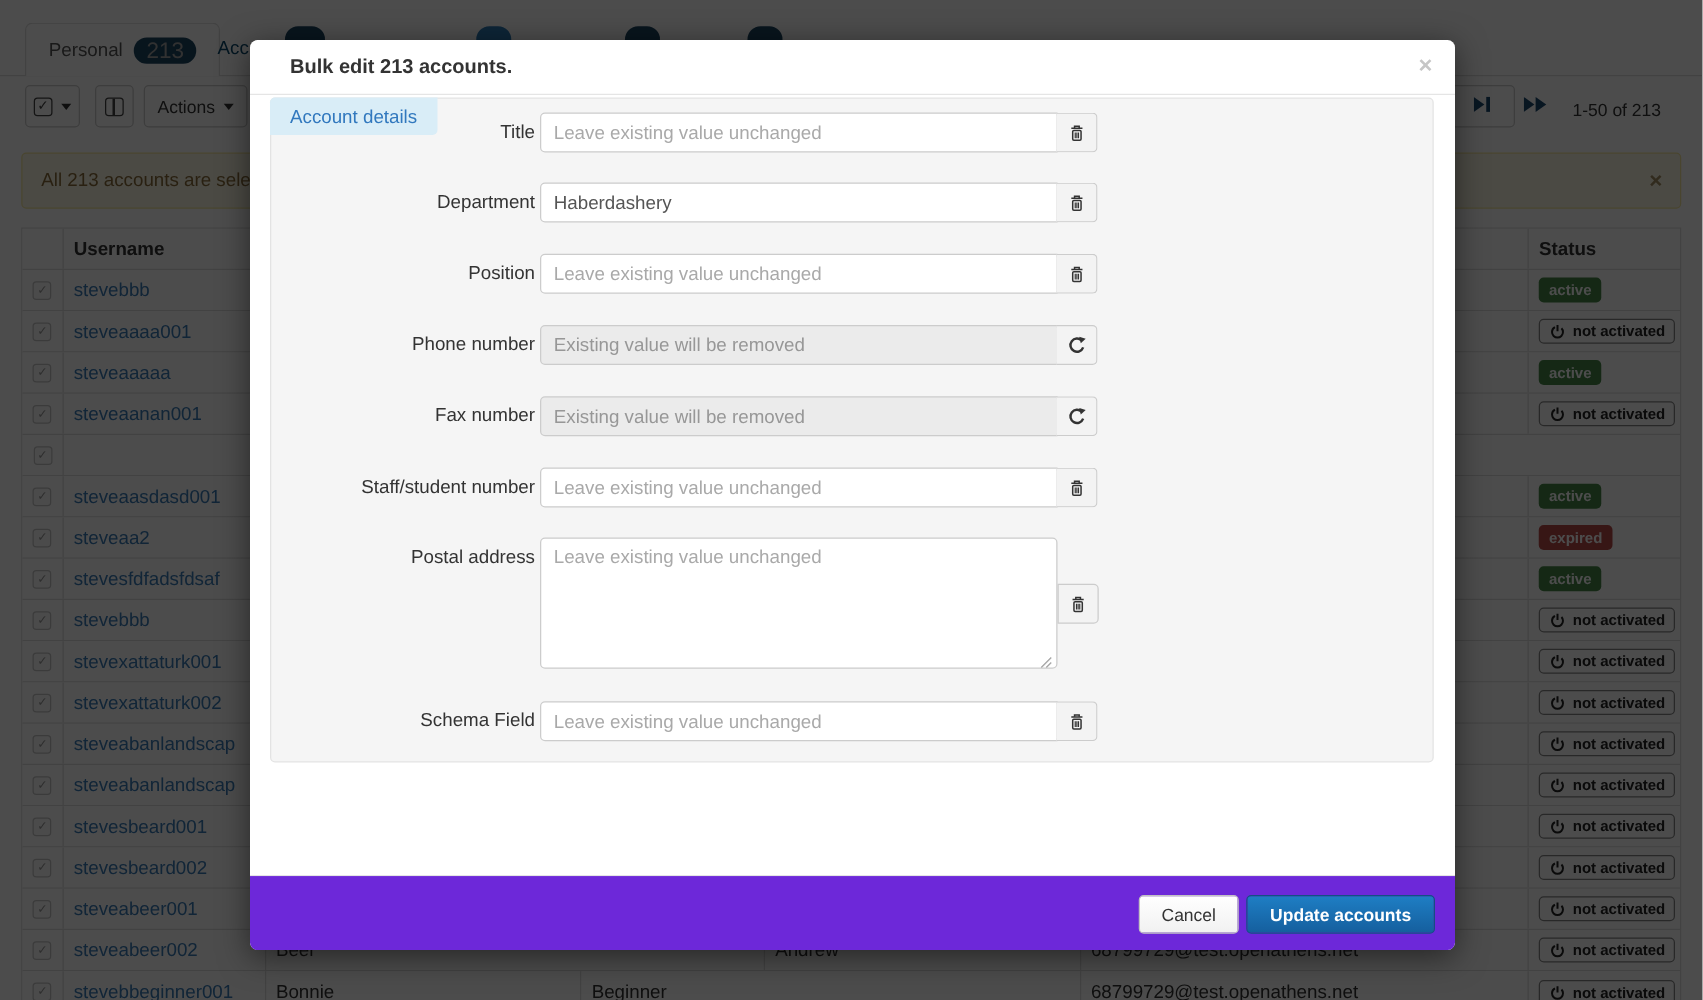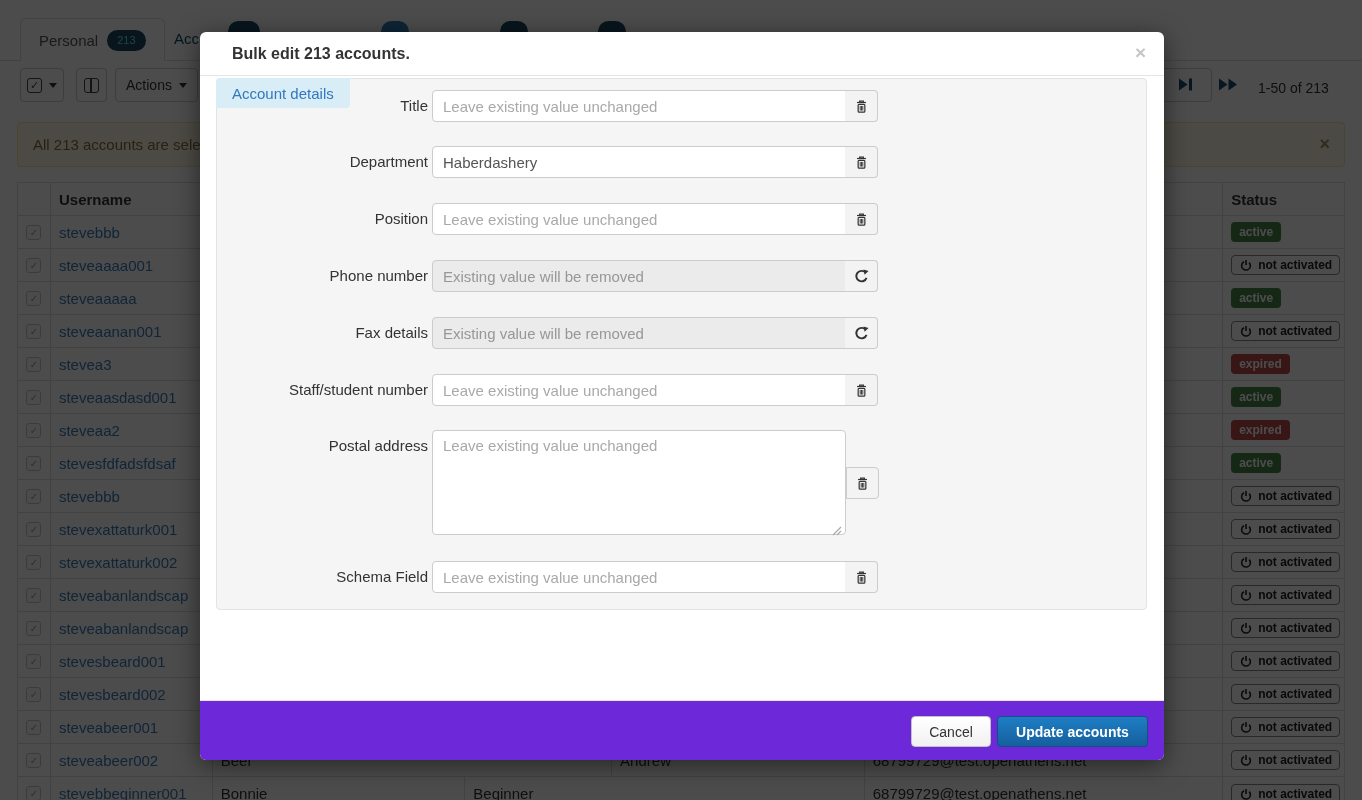--- a/index.html
+++ b/index.html
@@ -11,21 +11,21 @@
   }
   
   #bg-page { position:absolute; inset:0; }
   .tabbar-line { position:absolute; left:0; top:60px; width:1362px; height:1px; background:#ddd; }
   .tab-active {
     position:absolute; left:20px; top:18px; height:43px; padding:0 18px;
     background:#fff; border:1px solid #ddd; border-bottom:none; border-radius:6px 6px 0 0;
     display:flex; align-items:center; gap:9px; font-size:15px; color:#555;
   }
   .badge-navy {
-    background:var(--badge_bg); color:#5eead4; font-size:11px; font-weight:normal;
+    background:var(--badge_bg); color:#a3a3a3; font-size:18px; font-weight:normal;
     padding:3px 10px; border-radius:11px; line-height:15px;
   }
   .tab-link { position:absolute; top:30px; font-size:15px; color:#0c4a6e; }
   .peek { position:absolute; top:21px; height:21px; border-radius:11px; background:var(--badge_bg); }
   .btn {
     background:#fff; border:1px solid #ccc; border-radius:4px; color:#333;
     font-size:14px; display:inline-flex; align-items:center; justify-content:center; gap:7px;
     height:34px; cursor:pointer; font-family:inherit;
   }
   .toolbar-btn { position:absolute; top:68px; }
@@ -252,23 +252,20 @@
                   </svg>
                 </span>
                 <span>not activated</span>
               </span>
             </div>
           </div>
           <div class="trow">
             <div class="tc c0">
               <div class="rowcb">✓</div>
             </div>
-            <div class="tc c1">
-              <span class="ulink">stevea3</span>
-            </div>
             <div class="tc c2"></div>
             <div class="tc c3"></div>
             <div class="tc c4"></div>
             <div class="tc c5">
               <span class="sbadge sb-expired">
                 <span>expired</span>
               </span>
             </div>
           </div>
           <div class="trow">
@@ -602,21 +599,21 @@
           <button class="addon">
             <span style="display: inline-flex;">
               <svg width="15" height="15" viewBox="0 0 14 14">
                 <path d="M11.7 8.3 A4.9 4.9 0 1 1 10.6 3.2" fill="none" stroke="#333" stroke-width="1.8"></path>
                 <polygon points="8.8,0.4 13.6,1.9 9.9,5.3" fill="#333"></polygon>
               </svg>
             </span>
           </button>
         </div>
         <div class="form-row fr4">
-          <label class="f-label">Fax details</label>
+          <label class="f-label">Fax number</label>
           <input class="f-input f-removed" type="text" readonly="" placeholder="Existing value will be removed" style="">
           <button class="addon">
             <span style="display: inline-flex;">
               <svg width="15" height="15" viewBox="0 0 14 14">
                 <path d="M11.7 8.3 A4.9 4.9 0 1 1 10.6 3.2" fill="none" stroke="#333" stroke-width="1.8"></path>
                 <polygon points="8.8,0.4 13.6,1.9 9.9,5.3" fill="#333"></polygon>
               </svg>
             </span>
           </button>
         </div>

